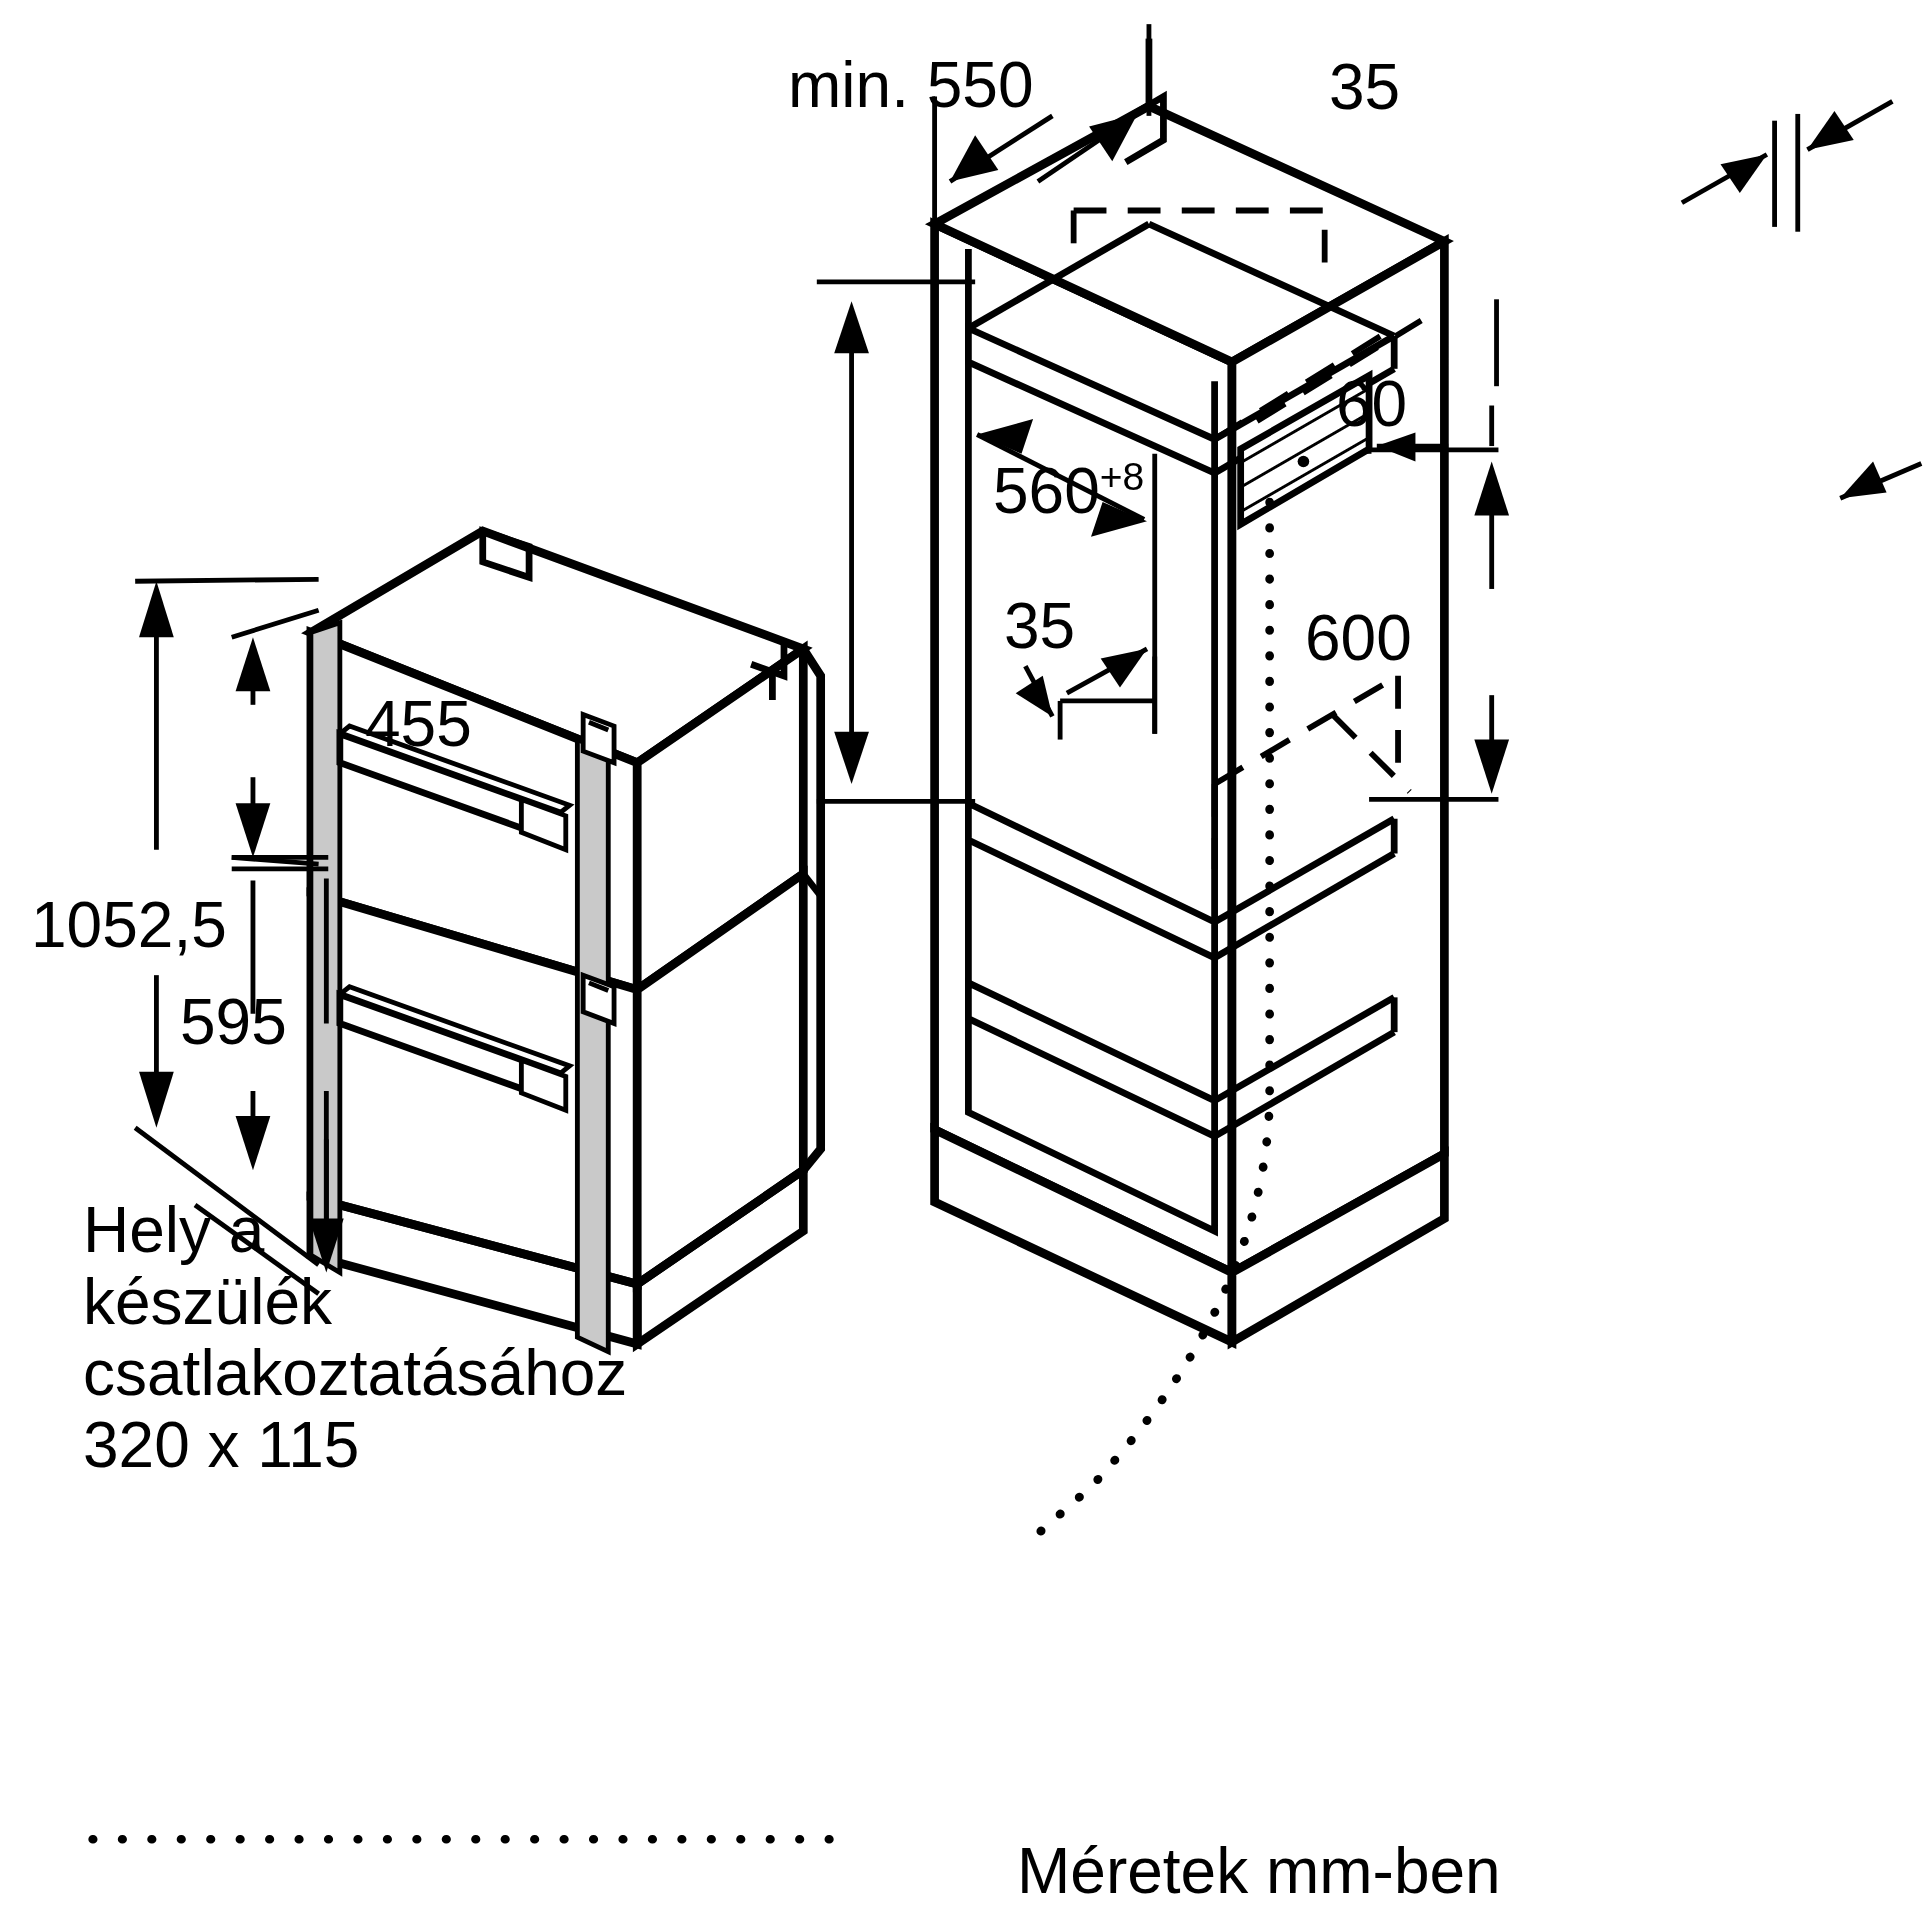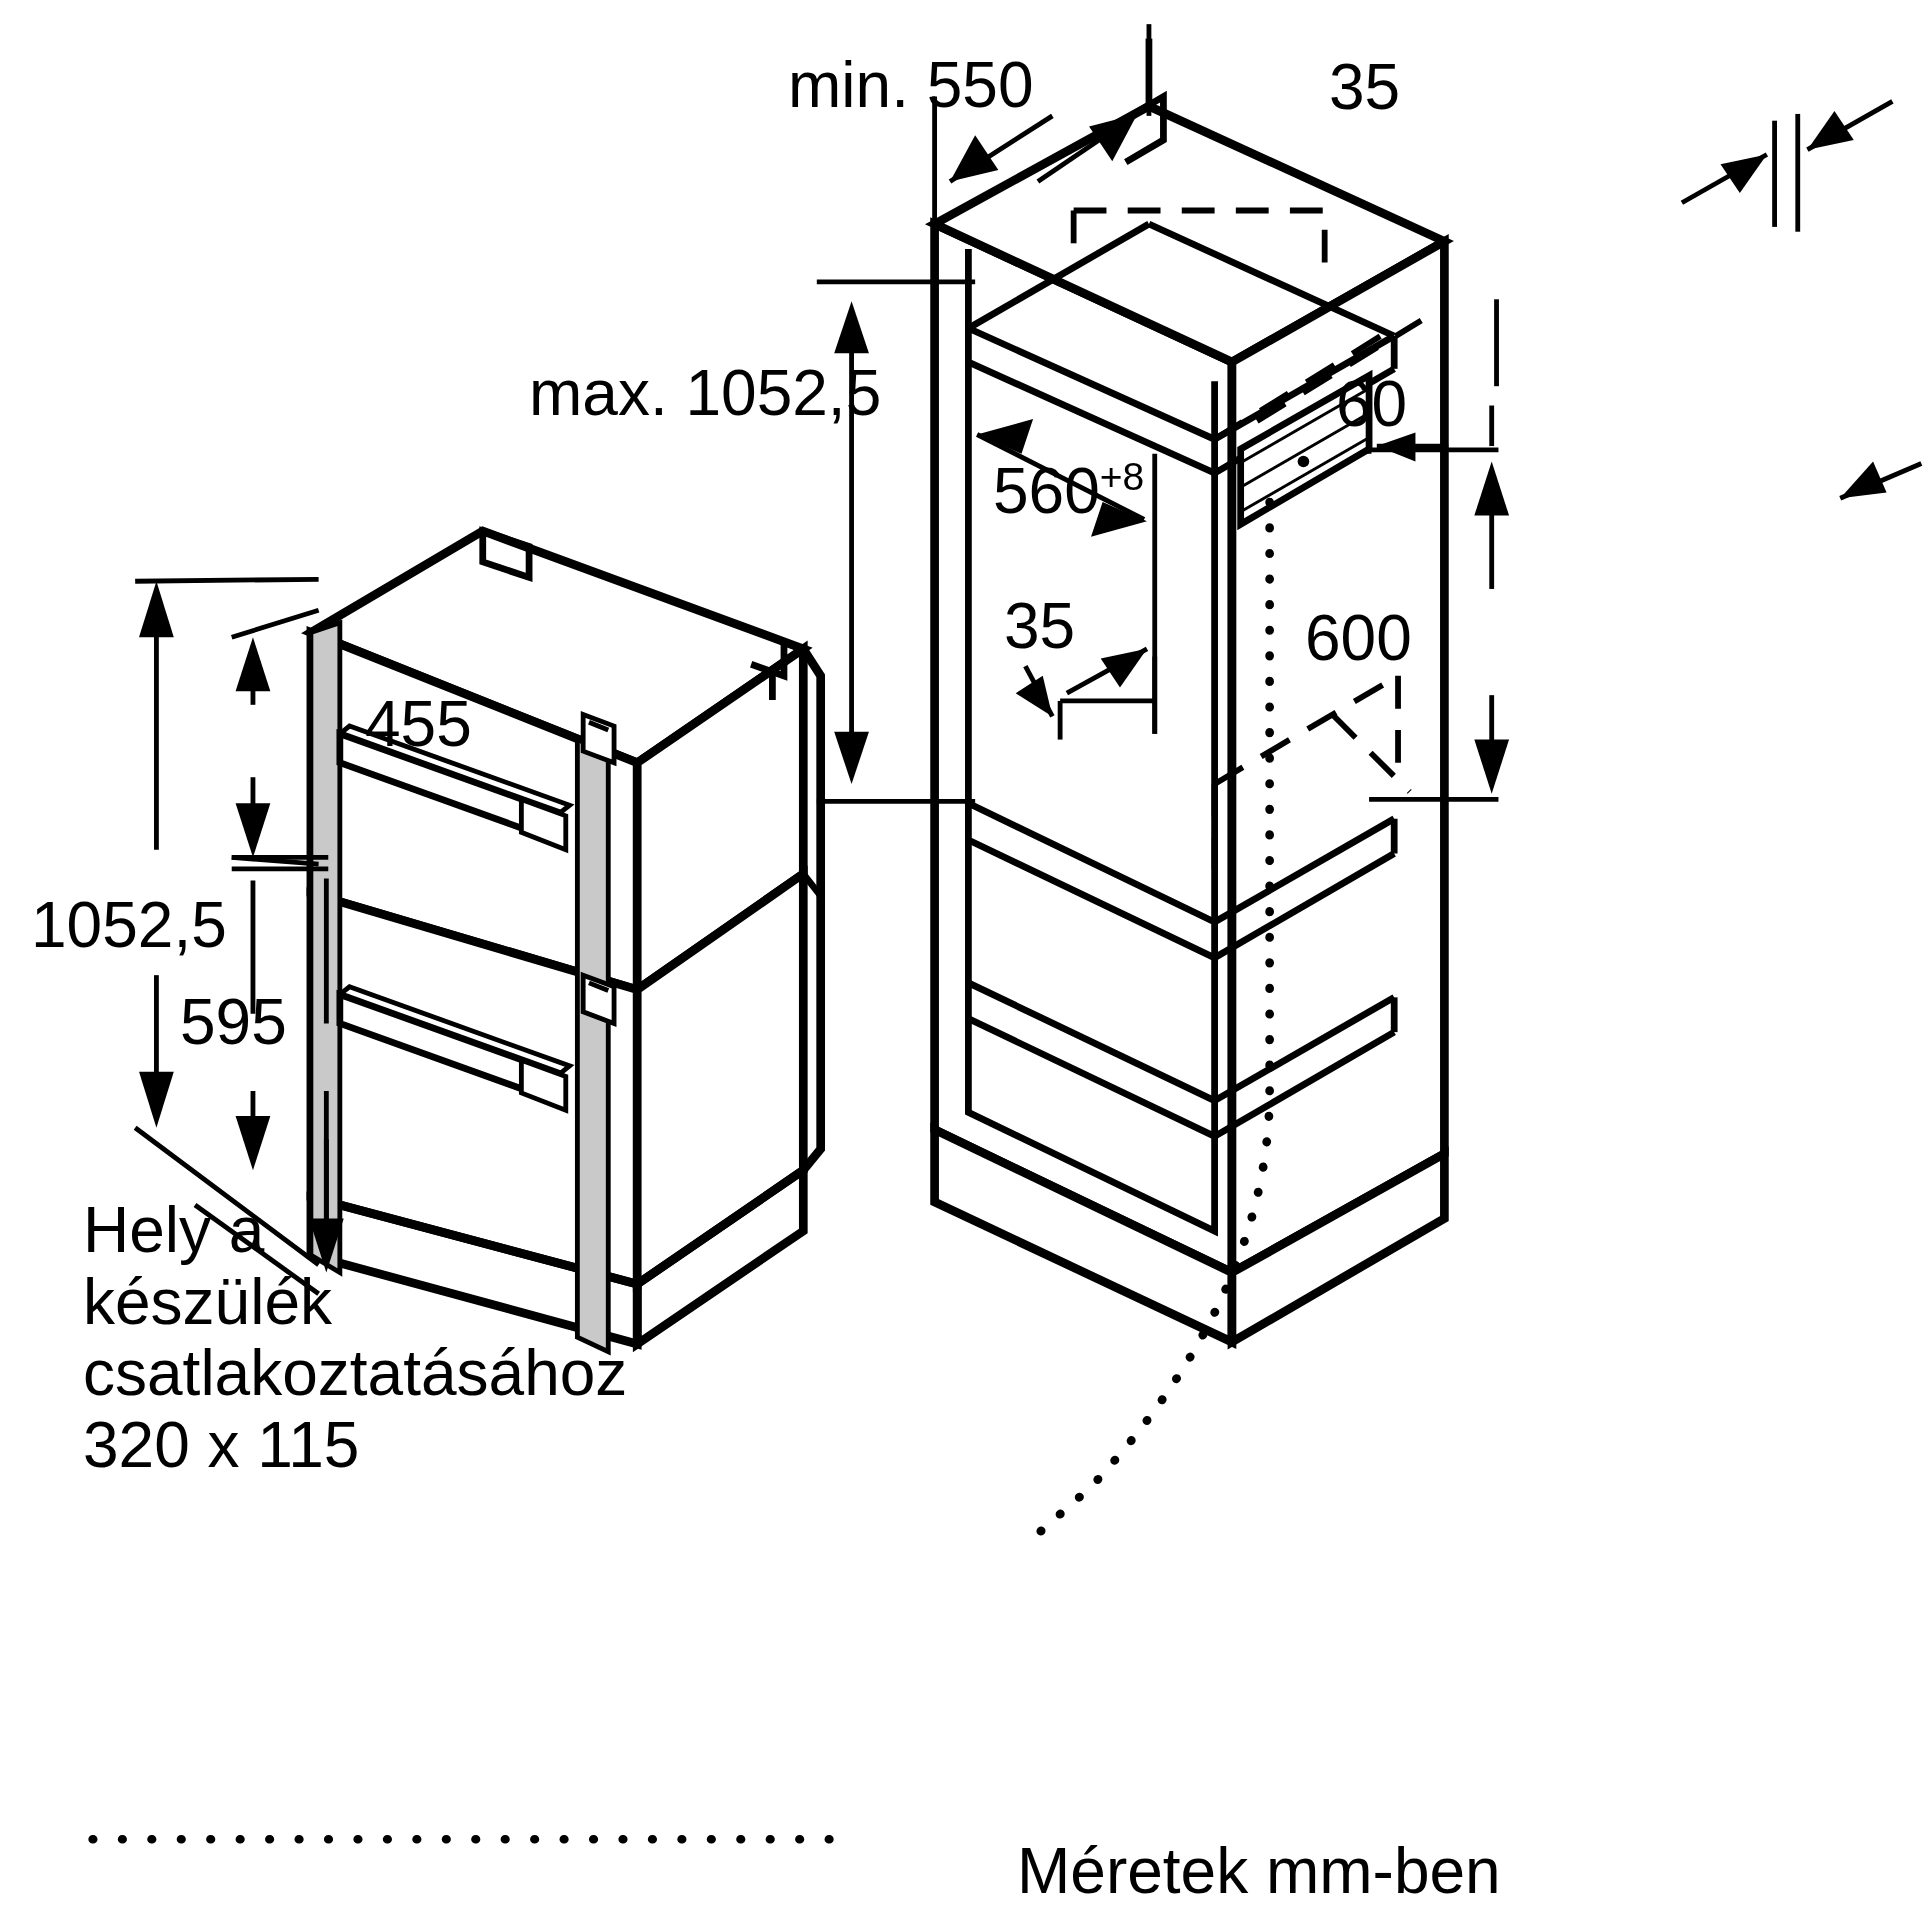--- a/index.html
+++ b/index.html
@@ -241,21 +241,20 @@
 
 <div style="position:absolute;left:788px;top:48px;">
   <span class="t-big" style="font-size:64px;">min. 550</span>
 </div>
 
 <div style="position:absolute;left:1329px;top:50px;">
   <span class="t-big" style="font-size:64px;">35</span>
 </div>
 
 <div style="position:absolute;left:529px;top:357px;line-height:1.14;">
-  <div class="t-big" style="font-size:64px;">max. 1052,5</div>
 </div>
 
 <div style="position:absolute;left:993px;top:454px;text-align:center;">
   <span class="t-big" style="font-size:64px;">560</span><span class="t-sup" style="font-size:39px;position:relative;top:-23px;">+8</span>
 </div>
 
 <div style="position:absolute;left:1004px;top:589px;">
   <span class="t-big" style="font-size:64px;">35</span>
 </div>
 

